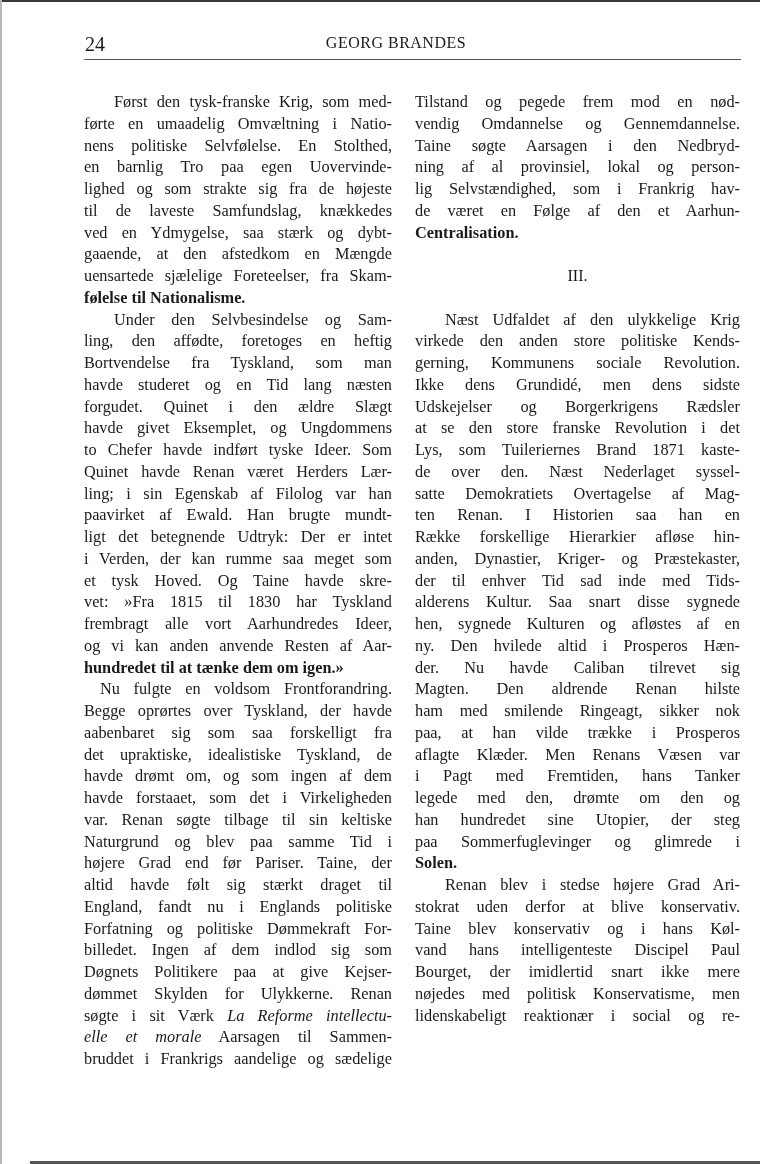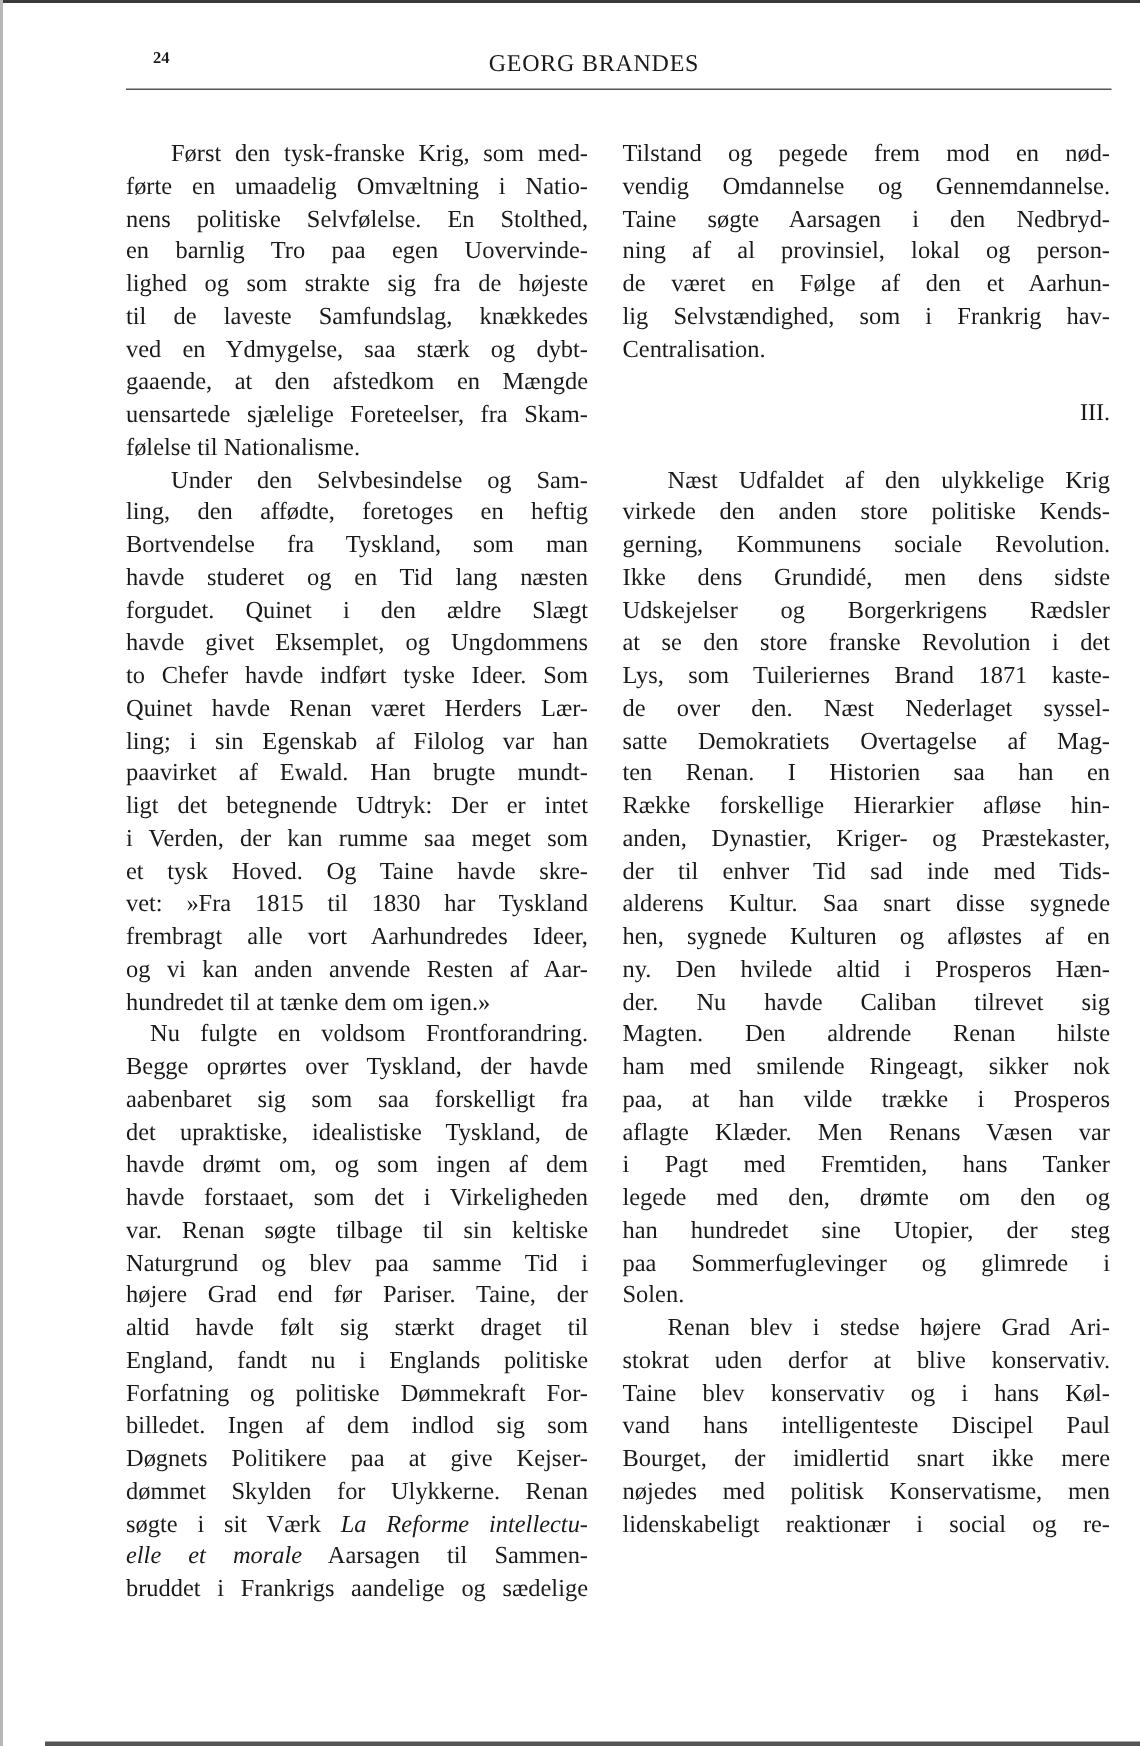--- a/index.html
+++ b/index.html
@@ -3,31 +3,31 @@
 <meta charset="utf-8">
 <style>
   html, body { margin: 0; padding: 0; }
   body {
     width: 760px; height: 1164px; background: #ffffff; position: relative; overflow: hidden;
     font-family: "Liberation Serif", "DejaVu Serif", serif; color: #1a1a1a;
   }
   .frame-top { position: absolute; left: 0; top: 0; width: 760px; height: 2px; background: #3a3a3a; }
   .frame-left { position: absolute; left: 0; top: 0; width: 2px; height: 1164px; background: #b8b8b8; }
   .frame-bottom { position: absolute; left: 30px; top: 1161px; width: 730px; height: 3px; background: #555; }
-  .page-number { position: absolute; left: 102px; top: 33px; font-size: 11px; font-weight: bold; }
+  .page-number { position: absolute; left: 85px; top: 33px; font-size: 20px; }
   .running-title { position: absolute; left: 0; width: 760px; top: 34px; text-align: center; font-size: 16px; letter-spacing: 0.5px; margin-left: 16px; }
   .header-rule { position: absolute; left: 84px; top: 59px; width: 657px; height: 1px; background: #555; }
   .col { position: absolute; top: 91px; font-size: 16.3px; line-height: 21.75px; }
   .col-left { left: 84px; width: 308px; }
   .col-right { left: 415px; width: 325px; }
   .line { display: block; text-align: justify; text-align-last: justify; white-space: nowrap; height: 21.75px; overflow: visible; }
-  .line.last { text-align-last: left; }
+  .line.last { text-align-last: left; font-weight: bold; }
   .line.indent { padding-left: 30px; }
   .line.indent-small { padding-left: 16px; }
-  .section-heading { display: block; text-align: right; height: 21.75px; margin: 21.75px 0 21.75px 0; font-size: 16px; }
+  .section-heading { display: block; text-align: center; height: 21.75px; margin: 21.75px 0 21.75px 0; font-size: 16px; }
   em { font-style: italic; }
 </style>
 </head>
 <body>
 
 <div class="frame-top"></div>
 <div class="frame-left"></div>
 <div class="frame-bottom"></div>
 
 <div class="page-number">24</div>
@@ -79,22 +79,22 @@
     <span class="line">dømmet  Skylden  for  Ulykkerne.   Renan</span>
     <span class="line"><span>søgte  i  sit  Værk </span><em>La  Reforme  intellectu-</em></span>
     <span class="line"><em>elle   et   morale</em><span>  Aarsagen  til  Sammen-</span></span>
     <span class="line">bruddet i Frankrigs aandelige og sædelige</span>
   </div>
 <div class="col col-right" id="right-col">
     <span class="line">Tilstand  og  pegede  frem  mod  en  nød-</span>
     <span class="line">vendig  Omdannelse  og  Gennemdannelse.</span>
     <span class="line">Taine  søgte  Aarsagen  i  den  Nedbryd-</span>
     <span class="line">ning  af  al  provinsiel,  lokal  og  person-</span>
+    <span class="line">lig  Selvstændighed,  som  i  Frankrig  hav-</span>
     <span class="line">de  været  en  Følge  af  den  et  Aarhun-</span>
-    <span class="line">lig  Selvstændighed,  som  i  Frankrig  hav-</span>
     <span class="line last">Centralisation.</span>
     <span class="section-heading">III.</span>
     <span class="line indent">Næst  Udfaldet af den ulykkelige Krig</span>
     <span class="line">virkede  den  anden  store  politiske  Kends-</span>
     <span class="line">gerning,  Kommunens  sociale  Revolution.</span>
     <span class="line">Ikke  dens  Grundidé,  men  dens  sidste</span>
     <span class="line">Udskejelser  og  Borgerkrigens  Rædsler</span>
     <span class="line">at  se  den  store  franske  Revolution  i  det</span>
     <span class="line">Lys,  som  Tuileriernes  Brand  1871  kaste-</span>
     <span class="line">de  over  den.   Næst  Nederlaget  syssel-</span>

